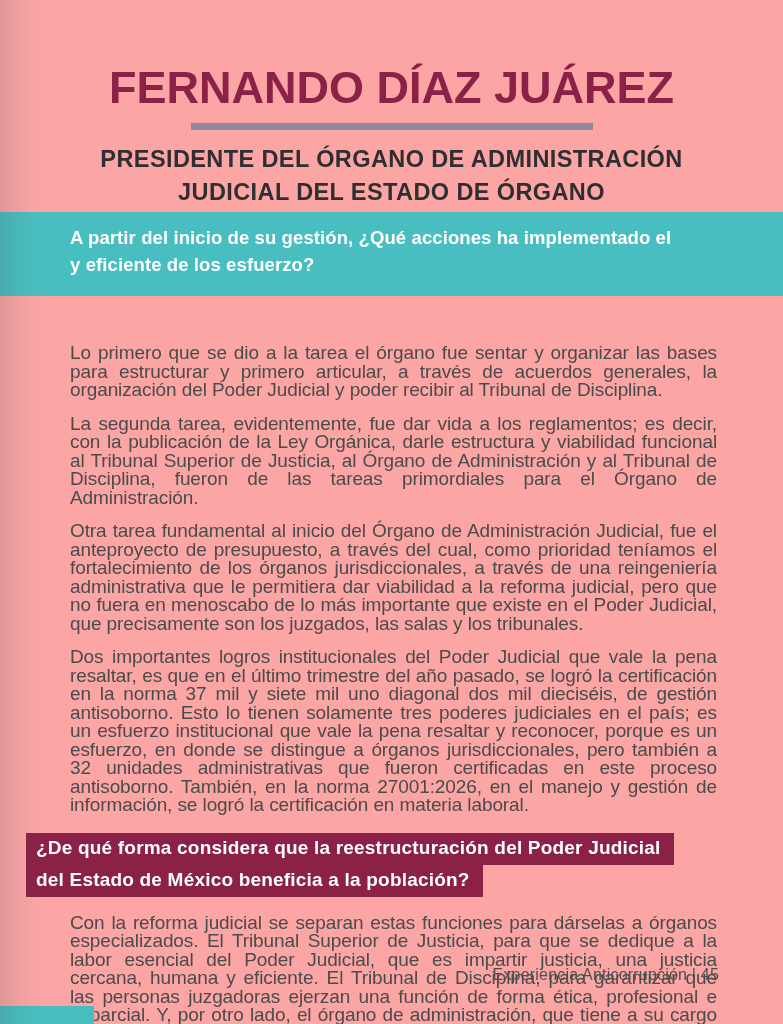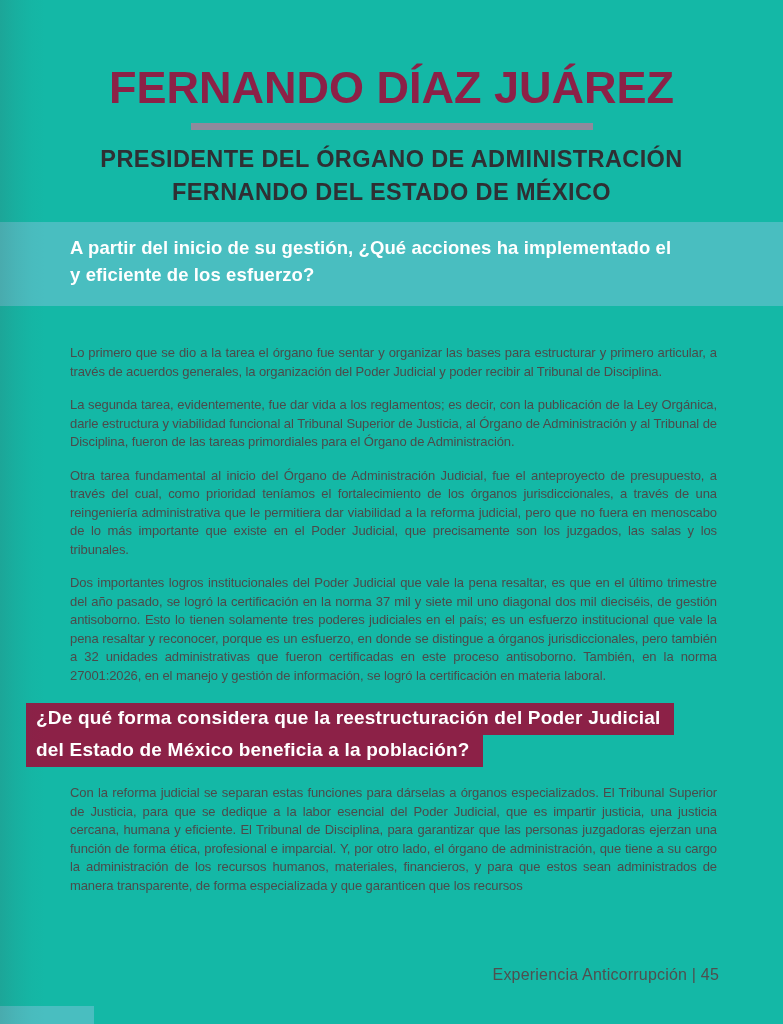--- a/index.html
+++ b/index.html
@@ -2,21 +2,21 @@
 <html lang="es" style="--maroon: #8c2147; --teal: #49bec0; --underline: #8f8a9c; --bodytext: #4b4b4b;"><head>
 <meta charset="utf-8">
 <style>
   html,body{margin:0;padding:0;}
   body{
     background:#ffffff;
     font-family:"Liberation Sans","DejaVu Sans",sans-serif;
     width:783px;height:1024px;overflow:hidden;
   }
   .page{
-    position:relative;width:783px;height:1024px;background:#14b8a6;overflow:hidden;
+    position:relative;width:783px;height:1024px;background:#fca5a5;overflow:hidden;
   }
   
   .edge-shadow{
     position:absolute;left:0;top:0;bottom:0;width:46px;z-index:60;pointer-events:none;
     background:linear-gradient(90deg,rgba(70,70,78,0.16) 0px,rgba(70,70,78,0.08) 16px,rgba(70,70,78,0.02) 32px,rgba(70,70,78,0) 46px);
   }
   
   .hdr{position:absolute;top:0;left:0;right:0;text-align:center;}
   .hdr h1{
     margin:64px 0 0 0;
@@ -26,32 +26,32 @@
   .rule{
     margin:12px auto 0 auto;width:402px;height:7px;background:var(--underline);
   }
   .role{
     margin:13px 0 0 0;font-size:23.5px;line-height:33px;font-weight:700;
     color:#2f2f33;letter-spacing:0.4px;
   }
   .role span{display:block;}
   
   .q-band{
-    position:absolute;top:222px;left:0;width:783px;height:84px;
+    position:absolute;top:212px;left:0;width:783px;height:84px;
     background:var(--teal);box-sizing:border-box;
     padding:13px 80px 0 70px;
   }
   .q-band p{margin:0;font-size:18.5px;line-height:26.5px;font-weight:700;color:#ffffff;letter-spacing:0.1px;}
   .q-band p span{display:block;}
   
   .body-col{
     position:absolute;top:330px;left:70px;width:647px;
   }
   .body-col p{
-    margin:0 0 15px 0;font-size:13px;line-height:18.5px;color:var(--bodytext);
+    margin:0 0 15px 0;font-size:19px;line-height:18.5px;color:var(--bodytext);
     text-align:justify;letter-spacing:-0.1px;hyphens:none;
   }
   .body-col p:first-child{margin-top:14px;}
   
   .q2{margin:18px 0 17px -44px;}
   .q2 .row{display:block;line-height:32px;height:32px;}
   .q2 .hl{
     display:inline-block;background:var(--maroon);color:#ffffff;
     font-size:19px;font-weight:800;letter-spacing:0.2px;
     padding:3px 13px 5px 10px;line-height:24px;
@@ -68,21 +68,21 @@
 </head>
 <body>
 
 <div class="page">
 
   <header class="hdr">
     <h1>FERNANDO DÍAZ JUÁREZ</h1>
     <div class="rule"></div>
     <h2 class="role">
       <span>PRESIDENTE DEL ÓRGANO DE ADMINISTRACIÓN</span>
-      <span>FERNANDO DEL ESTADO DE MÉXICO</span>
+      <span>JUDICIAL DEL ESTADO DE ÓRGANO</span>
     </h2>
   </header>
 
   <section class="q-band">
     <p>
       <span>A partir del inicio de su gestión, ¿Qué acciones ha implementado el</span>
       <span>y eficiente de los esfuerzo?</span>
     </p>
   </section>
 

